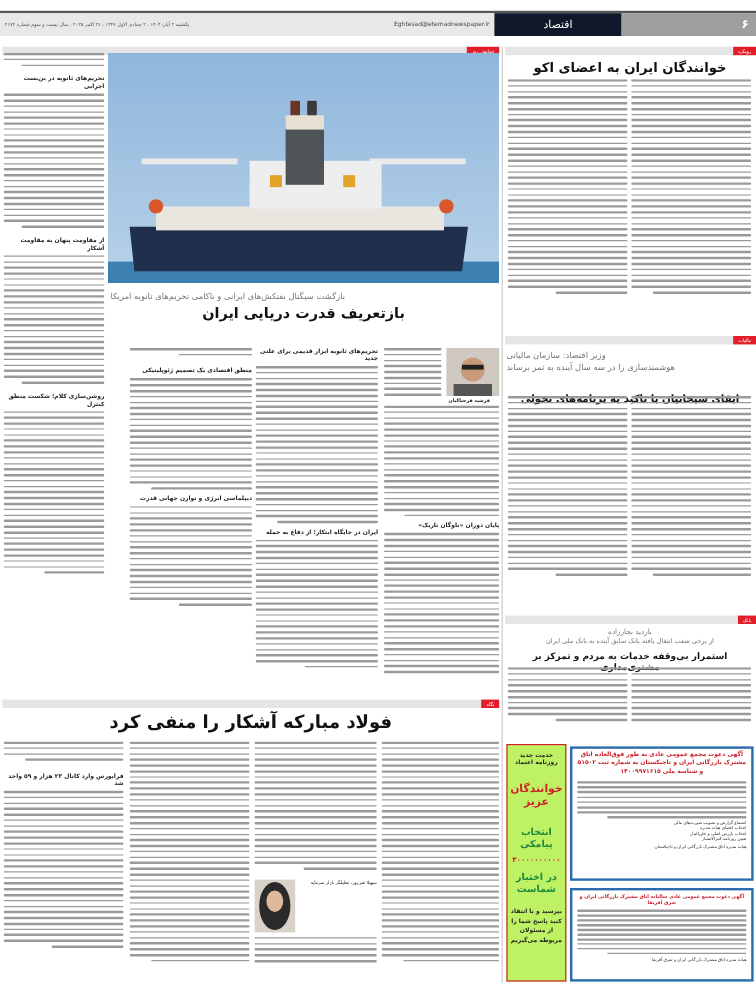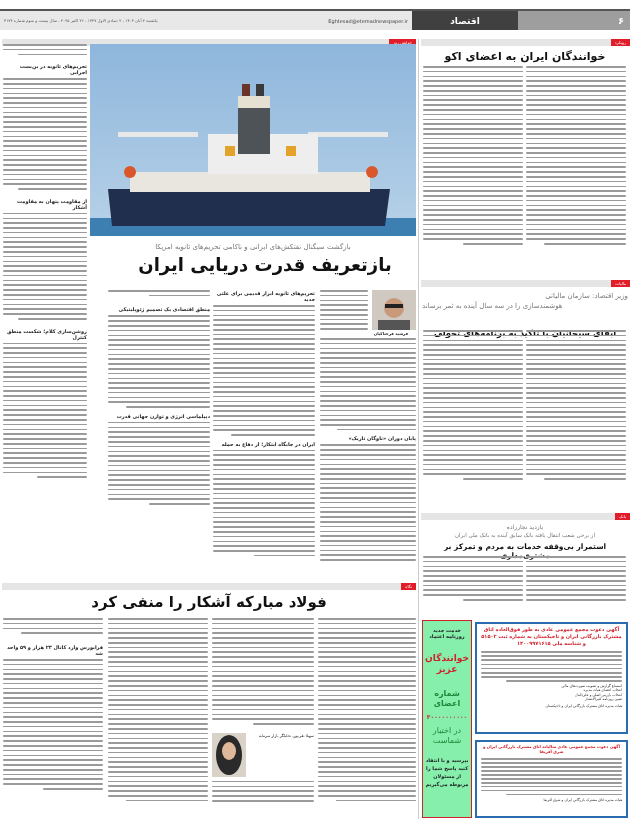--- a/index.html
+++ b/index.html
@@ -2,36 +2,36 @@
 <html><head>
 <meta charset="utf-8">
 <style>
 *{box-sizing:border-box;margin:0;padding:0}
 html,body{width:630px;height:820px;overflow:hidden;background:#fff}
 body{font-family:"DejaVu Sans",sans-serif;direction:rtl;color:#222;position:relative}
 .topbar{position:absolute;top:9px;left:0;width:630px;height:1.5px;background:#555}
 .header{position:absolute;top:11px;left:0;width:630px;height:19px;display:flex;direction:ltr}
 .hdr-meta{flex:0 0 412px;background:#e8e8e8;display:flex;align-items:center;justify-content:space-between;padding:0 4px;font-size:4px;color:#555}
 .hdr-meta .email{font-size:5px;color:#444}
-.hdr-section{flex:0 0 106px;background:#404040;color:#fff;font-size:9px;font-weight:bold;display:flex;align-items:center;justify-content:center}
+.hdr-section{flex:0 0 106px;background:#0f172a;color:#fff;font-size:9px;font-weight:normal;display:flex;align-items:center;justify-content:center}
 .hdr-num{flex:1;background:#9e9e9e;color:#fff;font-size:10px;font-weight:bold;display:flex;align-items:center;justify-content:flex-end;padding-right:6px}
 .tagbar{position:absolute;height:7px;background:#e5e5e5;display:flex;justify-content:flex-start}
 .tag{background:#e11d2a;color:#fff;font-size:4px;padding:0 4px;height:7px;line-height:7px}
 .vdiv{position:absolute;width:1px;background:#ccc}
 .col-text{position:absolute;overflow:hidden}
 .lines{display:flex;flex-direction:column;gap:3.2px}
 .lines span{display:block;height:1.6px;background:#9a9a9a;border-radius:1px}
 .lines span.short{width:60%}
 .lines span.mid{width:82%}
 .subhead{font-size:5px;font-weight:bold;color:#222;margin:5px 0 3px}
 h1,h2,h3{font-weight:bold;text-align:center;color:#111}
 .photo{position:absolute;overflow:hidden}
 .ad-box{position:absolute;border:2px solid #2b6cb0;background:#fff}
 .ad-title{color:#d0202a;font-size:5px;font-weight:bold;text-align:center;line-height:7px;padding:2px}
-.promo{position:absolute;border:1.5px solid #d0202a;background:#86efac;text-align:center}
+.promo{position:absolute;border:1.5px solid #d0202a;background:#bef264;text-align:center}
 </style>
 </head>
 <body>
 
 <div class="topbar"></div>
 
 <div class="header">
   <div class="hdr-meta">
     <span style="direction:rtl">یکشنبه ۲ آبان ۱۴۰۴ ، ۲ جمادی الاول ۱۴۴۷ ، ۲۶ اکتبر ۲۰۲۵ ، سال بیست و سوم شماره ۴۱۷۴</span>
     <span class="email">Eghtesad@etemadnewspaper.ir</span>
@@ -131,21 +131,21 @@
       <span></span>
       <span></span>
       <span></span>
       <span class="short"></span>
   </div>
 </div>
 
 <div class="tagbar" style="top:280px;left:421px;width:209px">
   <span class="tag">مالیات</span>
 </div>
-<div style="position:absolute;top:292px;left:422px;width:206px;text-align:right;font-size:7px;color:#777">وزیر اقتصاد: سازمان مالیاتی</div>
+<div style="position:absolute;top:292px;left:422px;width:206px;text-align:left;font-size:7px;color:#777">وزیر اقتصاد: سازمان مالیاتی</div>
 <div style="position:absolute;top:302px;left:422px;width:206px;text-align:left;font-size:7px;color:#777">هوشمندسازی را در سه سال آینده به ثمر برساند</div>
 <h3 style="position:absolute;top:328px;left:422px;width:206px;font-size:8.5px">ابقای سیحانیان با تاکید به برنامه‌های تحولی</h3>
 <div class="col-text" style="top:330px;left:526px;width:100px;height:170px">
   <div class="lines">
       <span></span>
       <span></span>
       <span></span>
       <span></span>
       <span></span>
       <span></span>
@@ -286,23 +286,23 @@
         <span></span>
         <span class="mid"></span>
       </div>
     <div style="font-size:3.5px;margin-top:3px">هیات مدیره اتاق مشترک بازرگانی ایران و شرق آفریقا</div>
   </div>
 </div>
 <div class="promo" style="top:620px;left:422px;width:50px;height:198px">
   <div style="font-size:5px;font-weight:bold;margin-top:6px">خدمت جدید</div>
   <div style="font-size:5px;font-weight:bold">روزنامه اعتماد</div>
   <div style="font-size:9px;font-weight:bold;color:#d0202a;margin-top:14px;line-height:11px">خوانندگان عزیز</div>
-  <div style="font-size:8px;font-weight:bold;color:#1d8a3a;margin-top:14px;line-height:10px">شماره اعضای</div>
+  <div style="font-size:8px;font-weight:bold;color:#1d8a3a;margin-top:14px;line-height:10px">انتخاب پیامکی</div>
   <div style="font-size:6px;font-weight:bold;color:#d0202a;margin-top:4px;direction:ltr">۳۰۰۰۰۰۰۰۰۰۰</div>
-  <div style="font-size:8px;font-weight:normal;color:#1d8a3a;margin-top:6px;line-height:10px">در اختیار شماست</div>
+  <div style="font-size:8px;font-weight:bold;color:#1d8a3a;margin-top:6px;line-height:10px">در اختیار شماست</div>
   <div style="font-size:5px;font-weight:bold;margin-top:10px;line-height:8px;padding:0 2px">بپرسید و با انتقاد کنید پاسخ شما را از مسئولان مربوطه می‌گیریم</div>
 </div>
 
 <div class="photo" style="top:44px;left:90px;width:326px;height:192px">
   <svg width="326" height="192" viewBox="0 0 326 192">
     <defs>
         <linearGradient id="sky" x1="0" y1="0" x2="0" y2="1">
           <stop offset="0" stop-color="#8eb6dc"></stop>
           <stop offset="1" stop-color="#b8d2e8"></stop>
         </linearGradient>
@@ -318,22 +318,22 @@
     <rect x="148" y="52" width="32" height="12" fill="#e6e0d2"></rect>
     <rect x="152" y="40" width="8" height="12" fill="#6a3528"></rect>
     <rect x="166" y="40" width="8" height="12" fill="#3a3a3a"></rect>
     <rect x="135" y="102" width="10" height="10" fill="#e3a32a"></rect>
     <rect x="196" y="102" width="10" height="10" fill="#e3a32a"></rect>
     <circle cx="40" cy="128" r="6" fill="#d9572b"></circle>
     <circle cx="282" cy="128" r="6" fill="#d9572b"></circle>
   </svg>
 </div>
 
-<div style="position:absolute;top:243px;left:92px;width:322px;text-align:center;font-size:7px;color:#777">بازگشت سیگنال نفتکش‌های ایرانی و ناکامی تحریم‌های ثانویه امریکا</div>
-<h1 style="position:absolute;top:254px;left:104px;width:322px;font-size:18px">بازتعریف قدرت دریایی ایران</h1>
+<div style="position:absolute;top:243px;left:92px;width:322px;text-align:left;font-size:7px;color:#777">بازگشت سیگنال نفتکش‌های ایرانی و ناکامی تحریم‌های ثانویه امریکا</div>
+<h1 style="position:absolute;top:254px;left:92px;width:322px;font-size:12px">بازتعریف قدرت دریایی ایران</h1>
 
 <div class="photo" style="top:290px;left:372px;width:44px;height:40px;background:#cfc9c2">
   <svg width="44" height="40">
       <circle cx="22" cy="18" r="10" fill="#c99a7a"></circle>
       <rect x="13" y="14" width="18" height="4" fill="#222"></rect>
       <rect x="6" y="30" width="32" height="12" fill="#555"></rect>
     </svg>
 </div>
 <div style="position:absolute;top:331px;left:365px;width:52px;text-align:center;font-size:4px;font-weight:bold">فرشید فرحناکیان</div>
 

